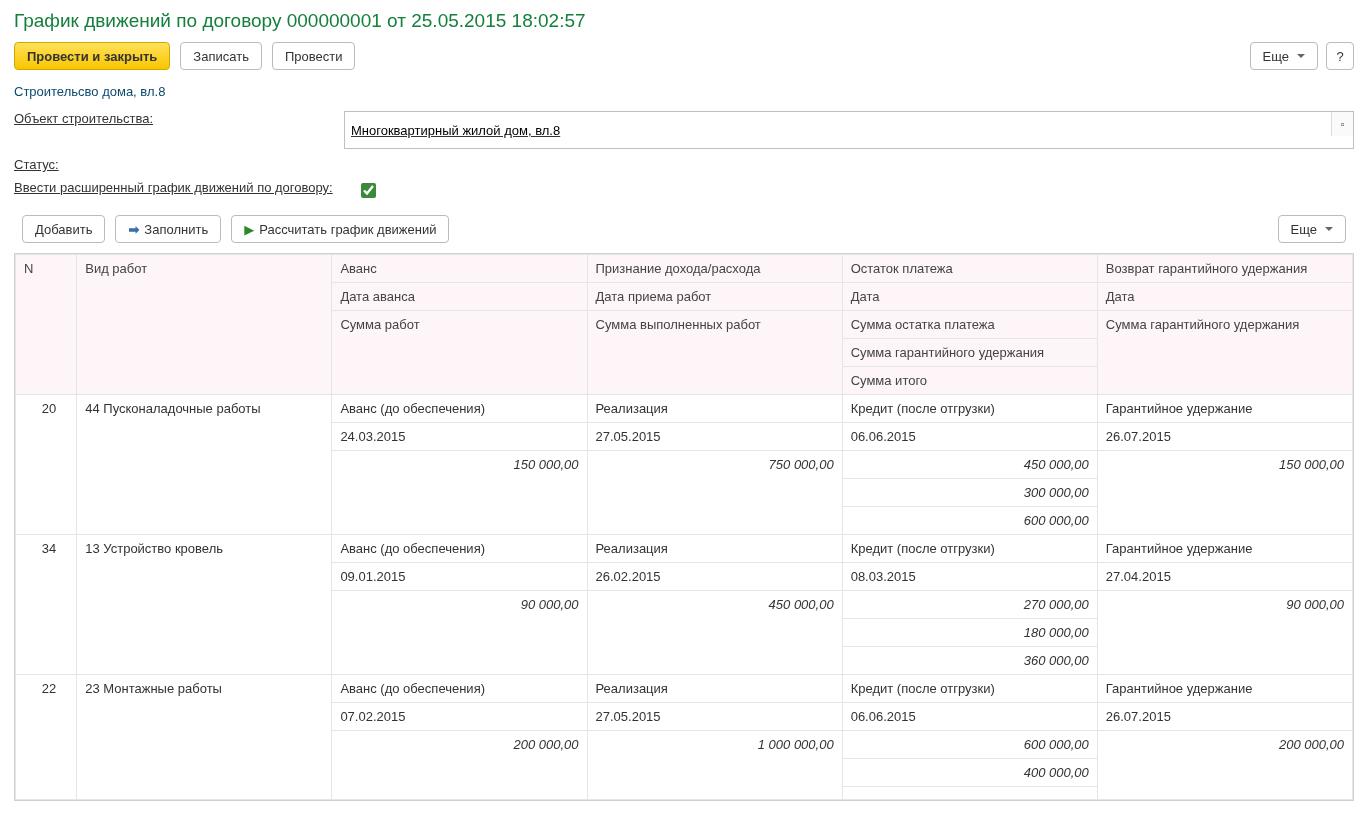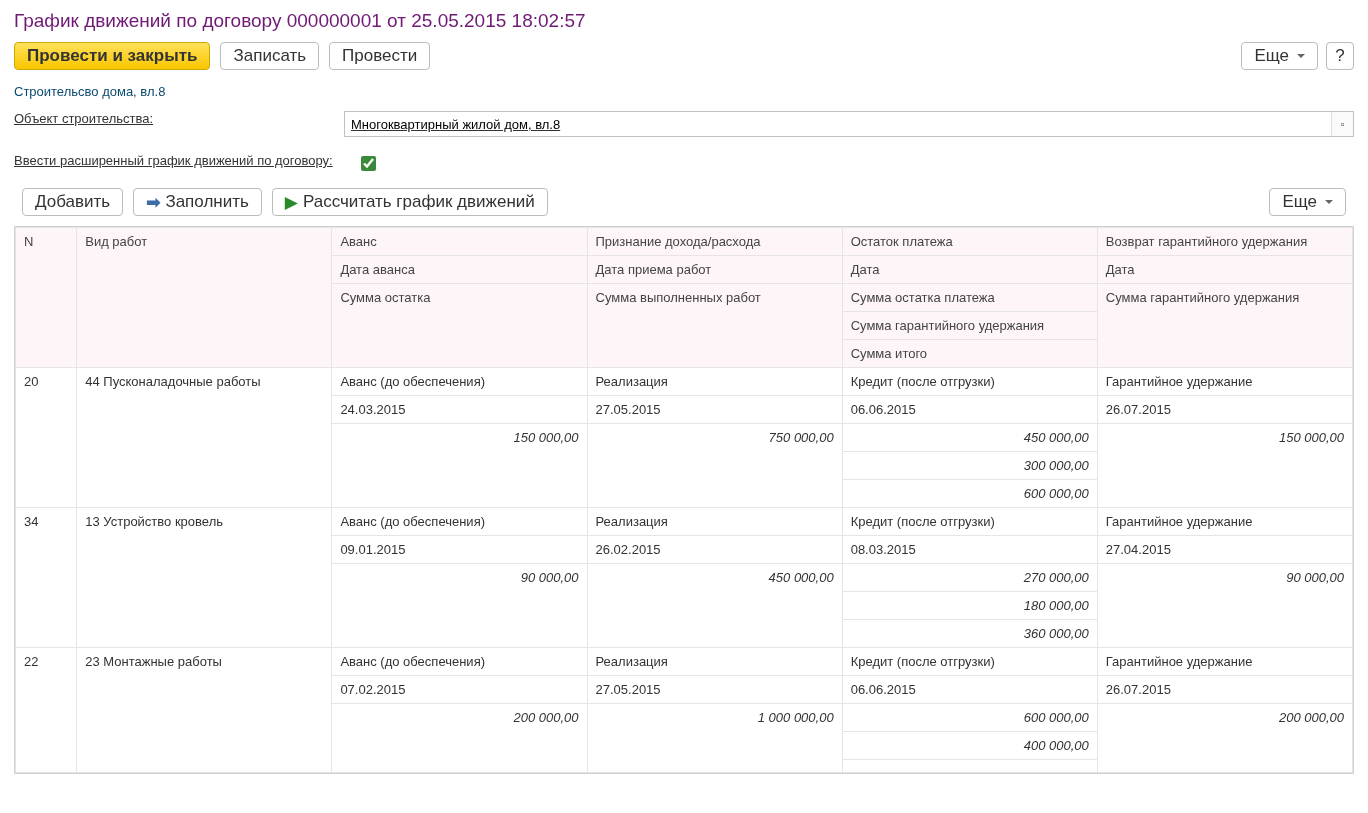--- a/index.html
+++ b/index.html
@@ -6,38 +6,38 @@
   body {
     margin: 0;
     font-family: Arial, sans-serif;
     font-size: 13px;
     background: #fff;
     color: #333;
     padding: 10px 14px;
   }
   .title {
     font-size: 19px;
-    color: #701a75;
+    color: #15803d;
     margin-bottom: 10px;
   }
   .toolbar {
     display: flex;
     align-items: center;
     gap: 10px;
     margin-bottom: 14px;
   }
   .btn {
     display: inline-flex;
     align-items: center;
     gap: 5px;
     padding: 5px 12px;
     border: 1px solid #bbb;
     border-radius: 4px;
     background: #fff;
-    font-size: 17px;
+    font-size: 13px;
     cursor: pointer;
     height: 28px;
     color: #333;
   }
   .btn-primary {
     background: linear-gradient(#ffe15a, #f9c600);
     border-color: #d0a800;
     font-weight: bold;
   }
   .btn-small {
@@ -75,21 +75,21 @@
   }
   .input-wrap {
     flex: 1;
     position: relative;
     display: flex;
   }
   .input {
     flex: 1;
     border: 1px solid #c0c0c0;
     padding: 4px 28px 4px 6px;
-    height: 26px;
+    height: 38px;
     font-size: 13px;
     background: #fff;
   }
   .input-focused {
     border: 1px solid #e0b000;
     box-shadow: 0 0 0 1px #e0b000 inset;
   }
   .input-btn {
     position: absolute;
     right: 1px;
@@ -135,21 +135,21 @@
     font-size: 13px;
   }
   thead th {
     background: #fdf5f7;
     color: #444;
   }
   .col-n { width: 60px; }
   .col-work { width: 250px; }
   .col-std { width: 250px; }
   .num { text-align: right; font-style: italic; }
-  .row-n { padding-right: 20px; padding-left: 8px; }
+  .row-n { text-align: right; padding-right: 20px; padding-left: 8px; }
   .icon-arrow-right {
     color: #3a6ea5;
     font-weight: bold;
   }
   .icon-play {
     color: #2a8a2a;
   }
 </style>
 </head>
 <body>
@@ -175,20 +175,21 @@
 
 <div class="form-row">
   <div class="form-label">Объект строительства:</div>
   <div class="input-wrap">
     <input class="input" value="Многоквартирный жилой дом, вл.8" style="">
     <button class="input-btn">▫</button>
   </div>
 </div>
 
 <div class="form-row">
+  <div class="form-label">Статус:</div>
 </div>
 
 <div class="form-row">
   <div class="form-label" style="width:auto;margin-right:24px">Ввести расширенный график движений по договору:</div>
   <input type="checkbox" class="checkbox" checked="" style="">
 </div>
 
 <div class="toolbar2">
   <button class="btn">Добавить</button>
   <button class="btn">
@@ -226,21 +227,21 @@
       <th>Остаток платежа</th>
       <th>Возврат гарантийного удержания</th>
     </tr>
     <tr>
       <th>Дата аванса</th>
       <th>Дата приема работ</th>
       <th>Дата</th>
       <th>Дата</th>
     </tr>
     <tr>
-      <th rowspan="2">Сумма остатка</th>
+      <th rowspan="2">Сумма работ</th>
       <th rowspan="2">Сумма выполненных работ</th>
       <th>Сумма остатка платежа</th>
       <th rowspan="2">Сумма гарантийного удержания</th>
     </tr>
     <tr>
       <th style="padding:0;border:none">
         <div style="border-bottom:1px solid #e5e5e5;padding:6px 8px">Сумма гарантийного удержания</div>
         <div style="padding:6px 8px">Сумма итого</div>
       </th>
     </tr>

